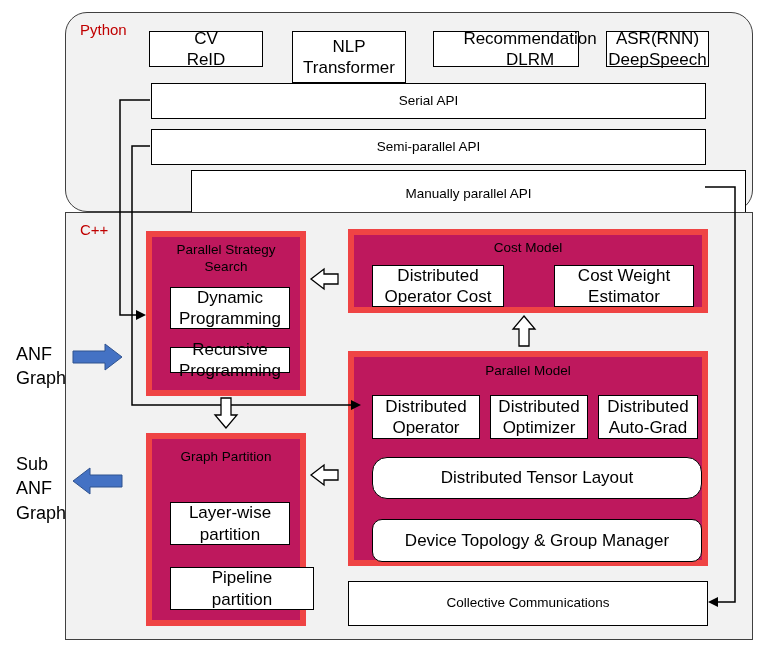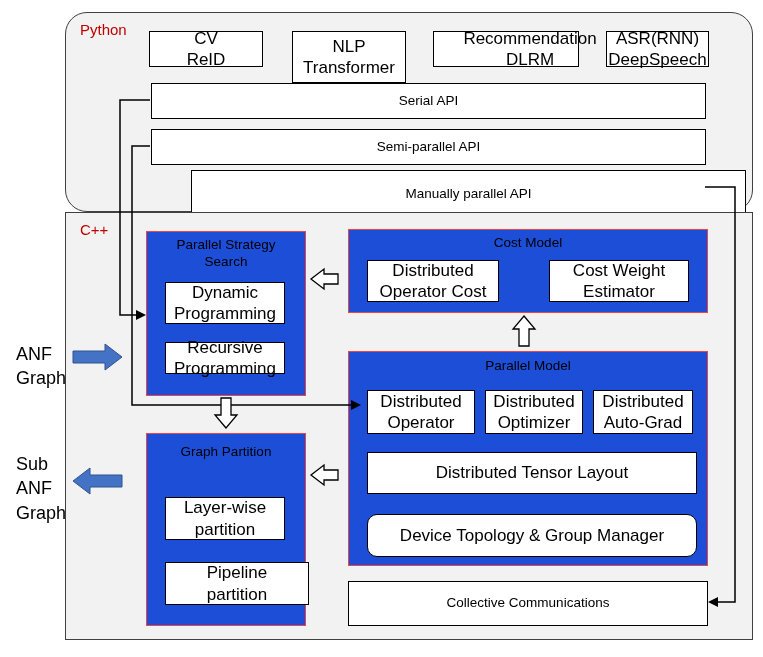--- a/index.html
+++ b/index.html
@@ -7,21 +7,21 @@
   body { font-family:"Liberation Sans", sans-serif; color:#000; }
   .page { position:relative; width:763px; height:657px; background:#fff; overflow:hidden; }
   .section { position:absolute; background:var(--section-bg,#F2F2F2); border:1px solid #404040; }
   .sec-label { position:absolute; left:14px; top:8px; color:var(--section-label,#C00000); font-size:15px; }
   .box {
     position:absolute; background:#fff; border:1px solid #000;
     display:flex; align-items:center; justify-content:center;
     text-align:center; white-space:pre-line; font-size:17px; line-height:1.25;
   }
   .api { font-size:13.5px; }
-  .group { position:absolute; background:#1d4ed8; border:1px solid #ef4444; }
+  .group { position:absolute; background:#be185d; border:6px solid #ef4444; }
   .group-title { position:absolute; left:0; right:0; text-align:center; font-size:13.5px; white-space:pre-line; line-height:1.25; }
   .side-label { position:absolute; font-size:18px; line-height:1.35; white-space:pre-line; }
   .overlay { position:absolute; left:0; top:0; width:763px; height:657px; pointer-events:none; z-index:5; }
 </style>
 </head>
 <body>
 
 <div class="page">
 
   <div class="section" style="left:65px; top:12px; width:688px; height:200px;border-radius:22px;">
@@ -42,41 +42,41 @@
   </div>
 
   <div class="section" style="left:65px; top:212px; width:688px; height:428px;">
     <span class="sec-label">C++</span>
 
     <div class="group" style="left:80px; top:18px; width:160px; height:165px;">
       <div class="group-title" style="top:5px;">Parallel Strategy
 Search</div>
       <div class="box" style="left:18px; top:50px;  width:120px; height:42px;">Dynamic
 Programming</div>
-      <div class="box" style="left:18px; top:110px; width:120px; height:32px;">Recursive
+      <div class="box" style="left:18px; top:110px; width:120px; height:26px;">Recursive
 Programming</div>
     </div>
 
     <div class="group" style="left:282px; top:16px; width:360px; height:84px;">
       <div class="group-title" style="top:5px;">Cost Model</div>
       <div class="box" style="left:18px;  top:30px; width:132px; height:42px;">Distributed
 Operator Cost</div>
       <div class="box" style="left:200px; top:30px; width:140px; height:42px;">Cost Weight
 Estimator</div>
     </div>
 
     <div class="group" style="left:282px; top:138px; width:360px; height:215px;">
       <div class="group-title" style="top:6px;">Parallel Model</div>
       <div class="box" style="left:18px;  top:38px; width:108px; height:44px;">Distributed
 Operator</div>
       <div class="box" style="left:136px; top:38px; width:98px;  height:44px;">Distributed
 Optimizer</div>
       <div class="box" style="left:244px; top:38px; width:100px; height:44px;">Distributed
 Auto-Grad</div>
-      <div class="box" style="left:18px;  top:100px; width:330px; height:42px;">Distributed Tensor Layout</div>
+      <div class="box" style="left:18px;  top:100px; width:330px; height:42px;border-radius:15px;">Distributed Tensor Layout</div>
       <div class="box" style="left:18px;  top:162px; width:330px; height:43px;border-radius:10px;">Device Topology &amp; Group Manager</div>
     </div>
 
     <div class="group" style="left:80px; top:220px; width:160px; height:193px;">
       <div class="group-title" style="top:10px;">Graph Partition</div>
       <div class="box" style="left:18px; top:63px;  width:120px; height:43px;">Layer-wise
 partition</div>
       <div class="box" style="left:18px; top:128px; width:144px; height:43px;">Pipeline
 partition</div>
     </div>

